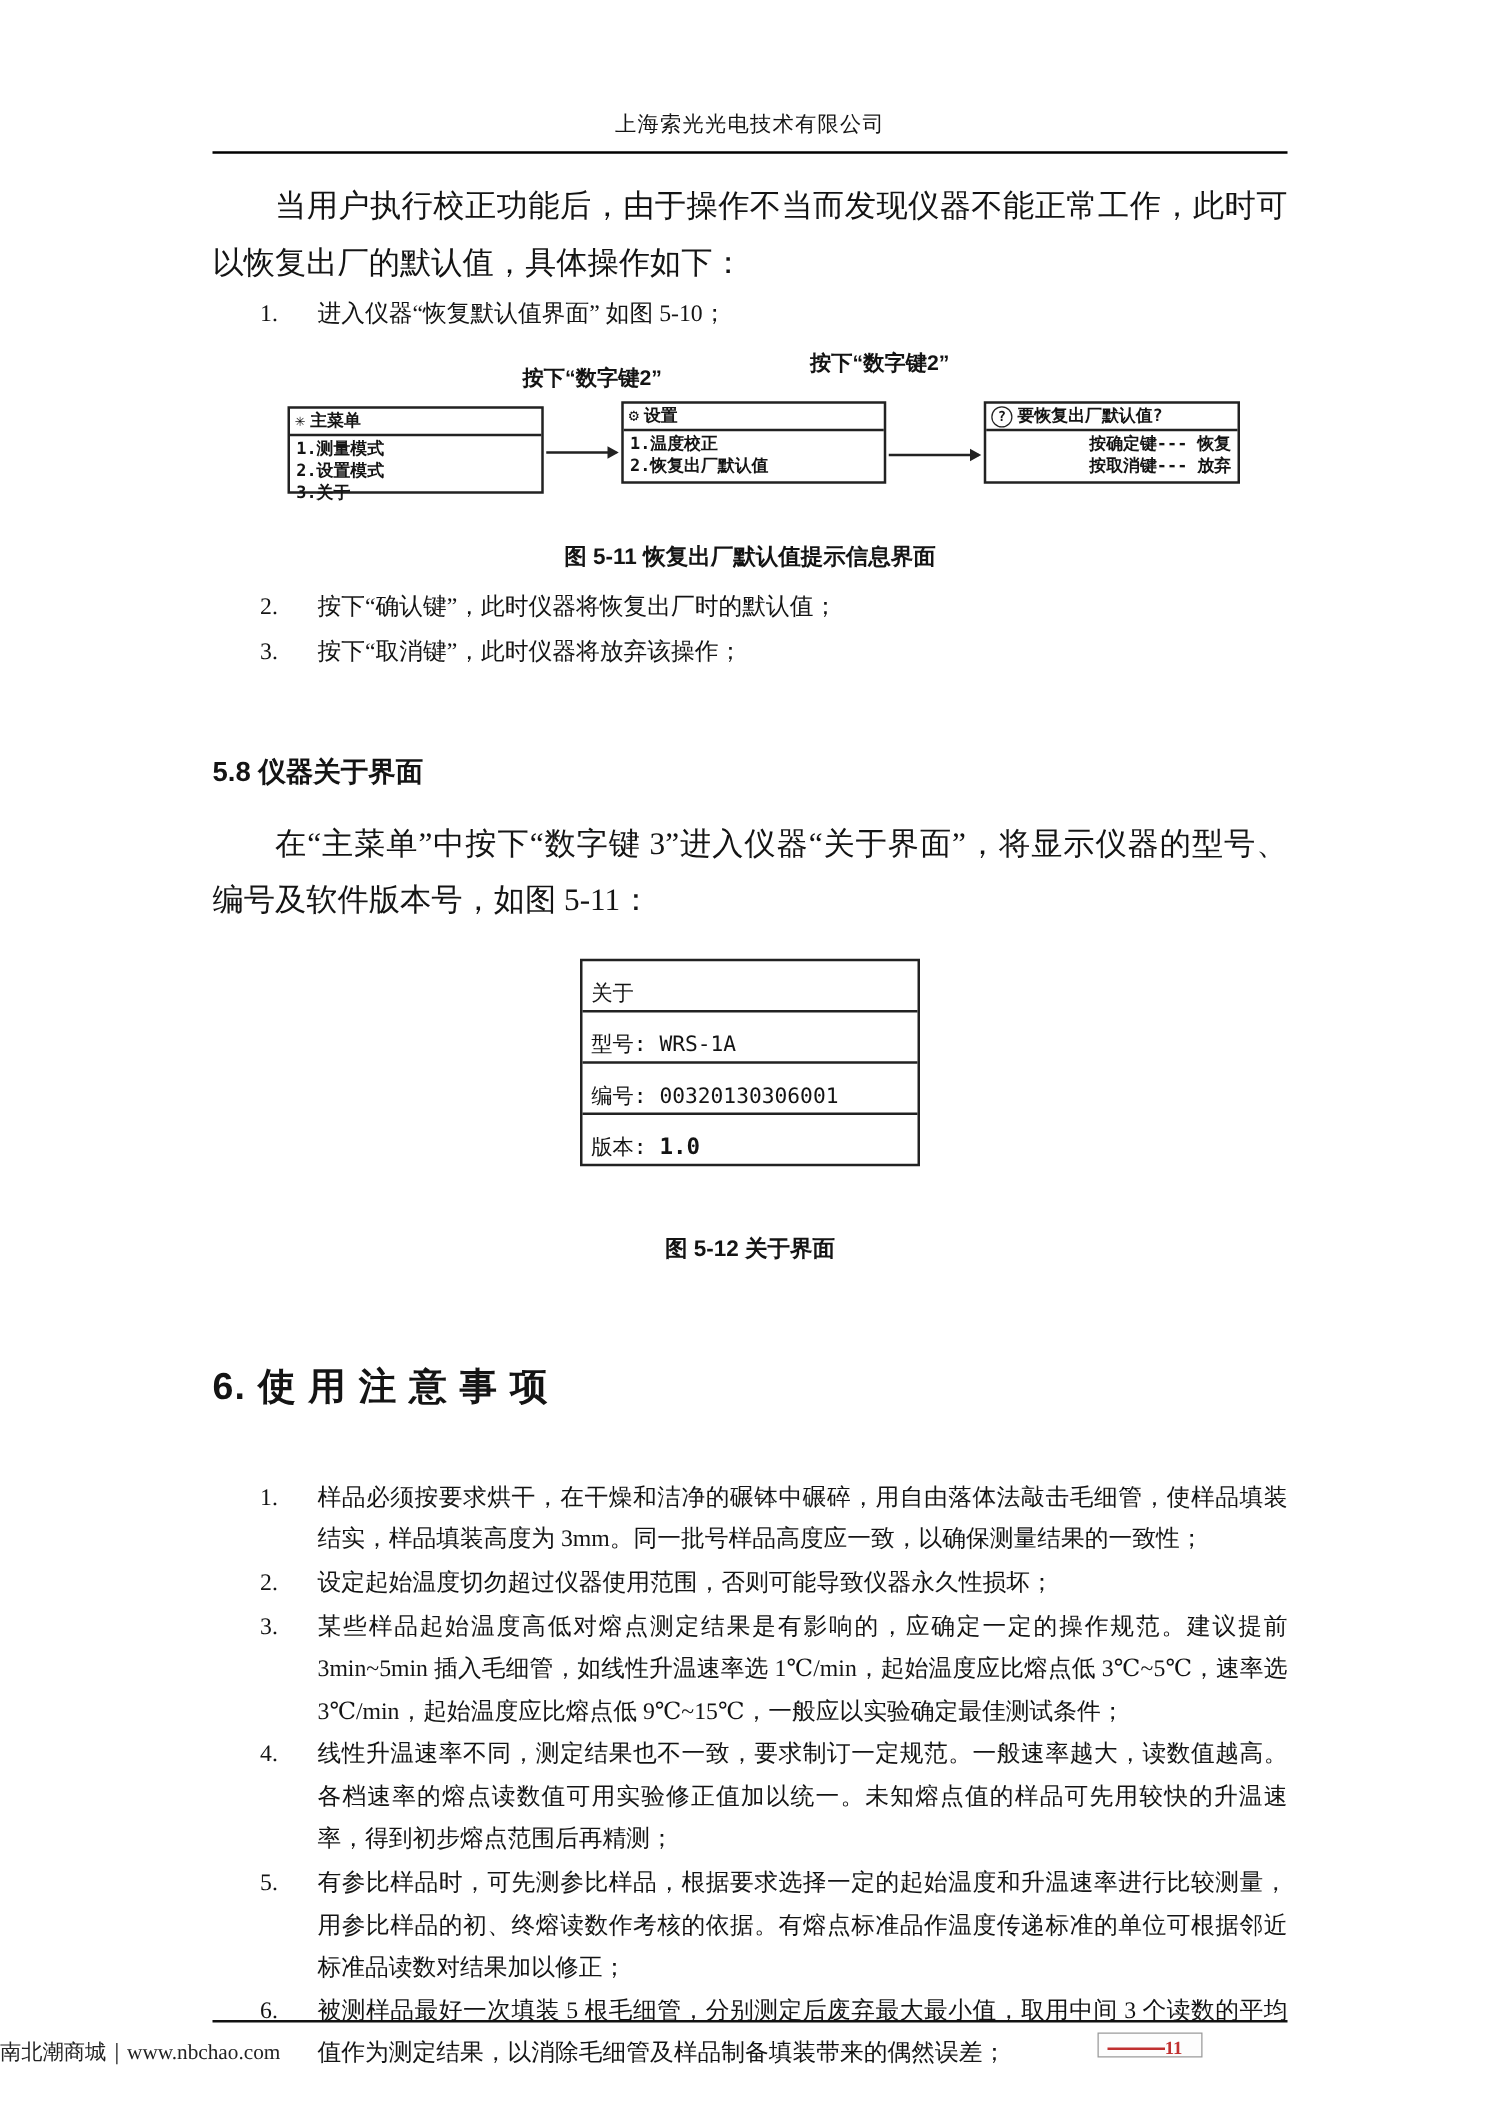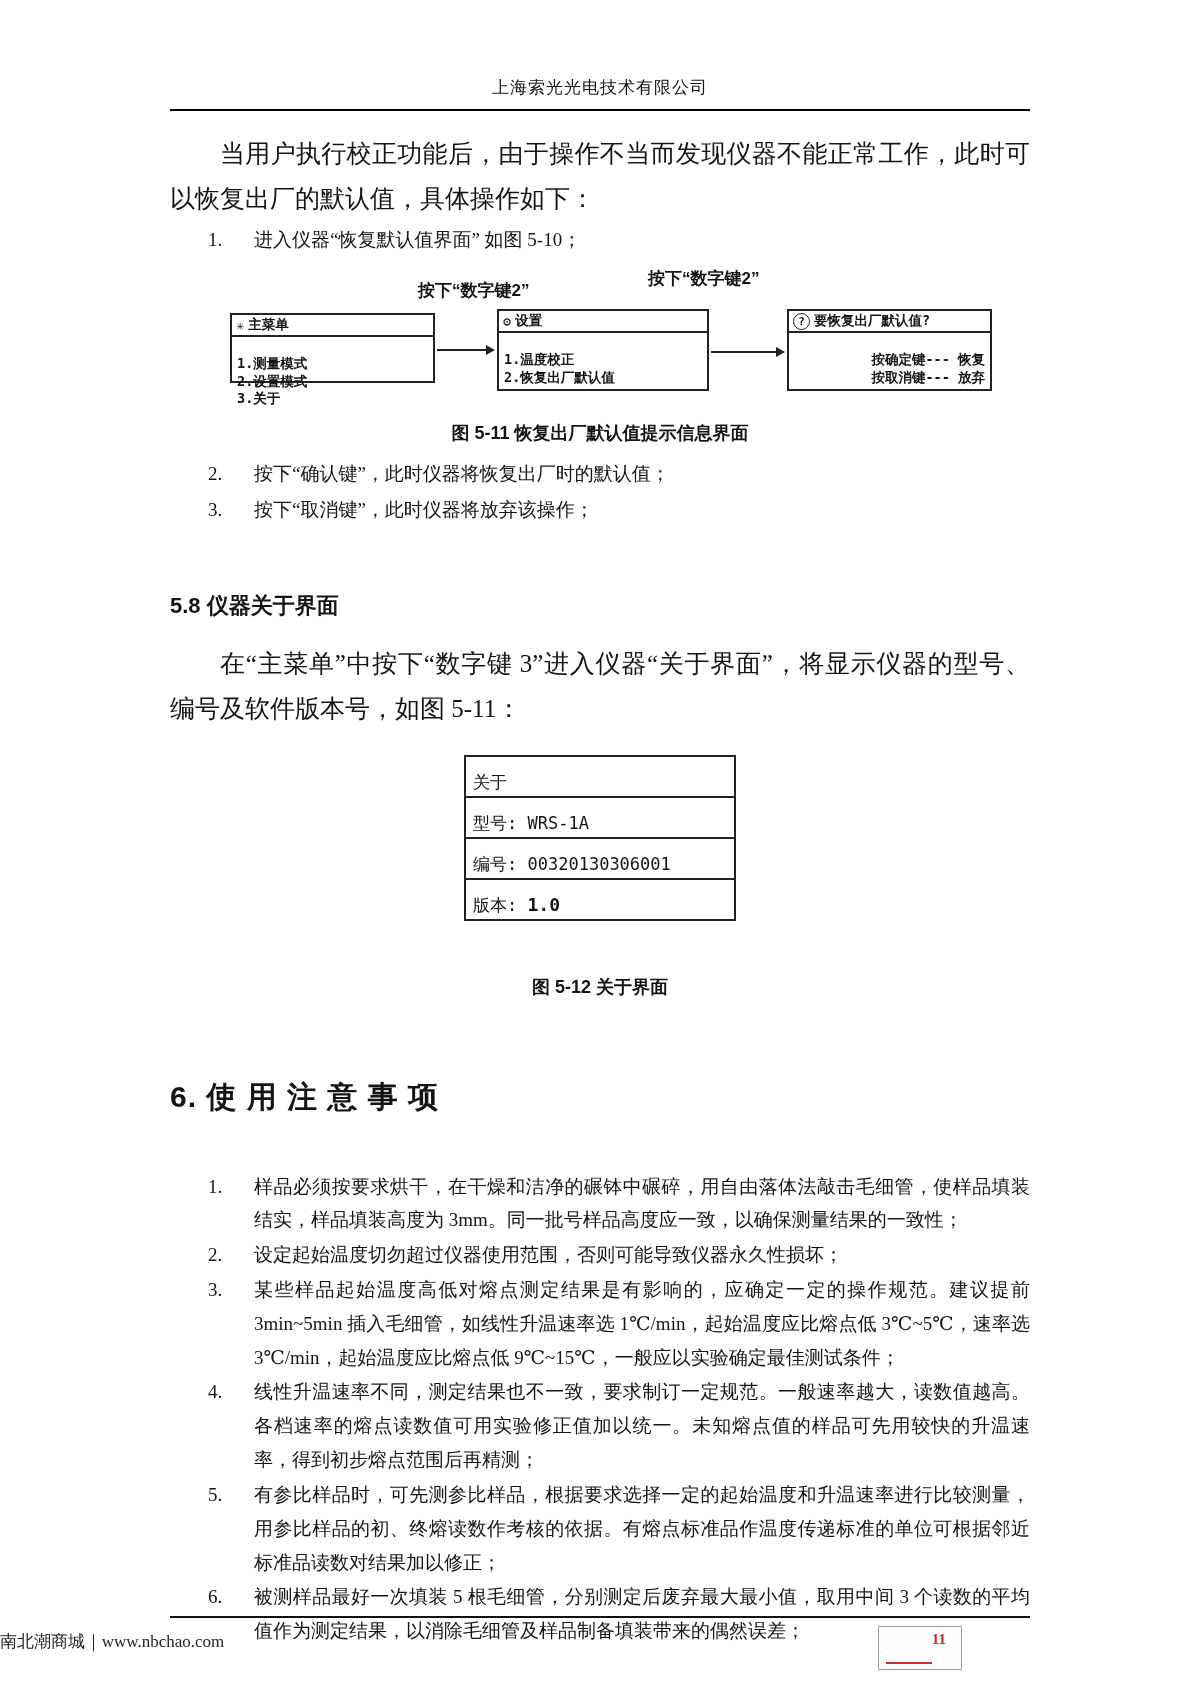--- a/index.html
+++ b/index.html
@@ -5,21 +5,21 @@
   html,body { margin:0; padding:0; background:#ffffff; }
   .page {
     position:relative;
     width:1200px; height:1698px;
     background:#ffffff;
     color:#141414;
     font-family:"Liberation Serif","DejaVu Serif",serif;
     overflow:hidden;
     margin:0 auto;
   }
-  .content { position:absolute; left:170px; right:170px; top:4px; }
+  .content { position:absolute; left:170px; right:170px; top:16px; }
 
   .doc-header {
     padding-top:72px;
     text-align:center;
     font-size:17px;
     letter-spacing:1px;
     border-bottom:2px solid #000;
     padding-bottom:10px;
   }
 
@@ -57,21 +57,21 @@
     font-size:13.5px;
     font-weight:bold;
     box-sizing:border-box;
   }
   .ui-title {
     display:flex; align-items:center; gap:4px;
     border-bottom:2px solid #222;
     padding:1px 4px;
     white-space:nowrap;
   }
-  .ui-items { padding:2px 5px 3px; line-height:1.3;margin-top:16px; }
+  .ui-items { padding:2px 5px 3px; line-height:1.3; }
   .ui-items div { white-space:nowrap; }
   .box1 { left:60px;  top:46px; width:205px; height:70px; }
   .box2 { left:327px; top:42px; width:212px; }
   .box3 { left:617px; top:42px; width:205px; }
   .box3 .ui-items { text-align:right; }
   .qmark {
     display:inline-flex; align-items:center; justify-content:center;
     width:15px; height:15px;
     border:1.5px solid #222; border-radius:50%;
     font-size:11px; line-height:1;
@@ -150,21 +150,21 @@
   .footer-text {
     position:absolute;
     left:0; right:0; top:1630px;
     text-align:left;
     font-size:17px;
     color:#222;
   }
   .page-badge {
     position:absolute;
     left:878px; top:1626px;
-    width:84px; height:44px;
+    width:84px; height:20px;
     border:1px solid #9a9a9a;
     background:#fdfdfd;
     box-sizing:border-box;
   }
   .badge-num {
     position:absolute;
     right:15px; top:4px;
     color:#c03030;
     font-size:15px;
     font-weight:bold;

